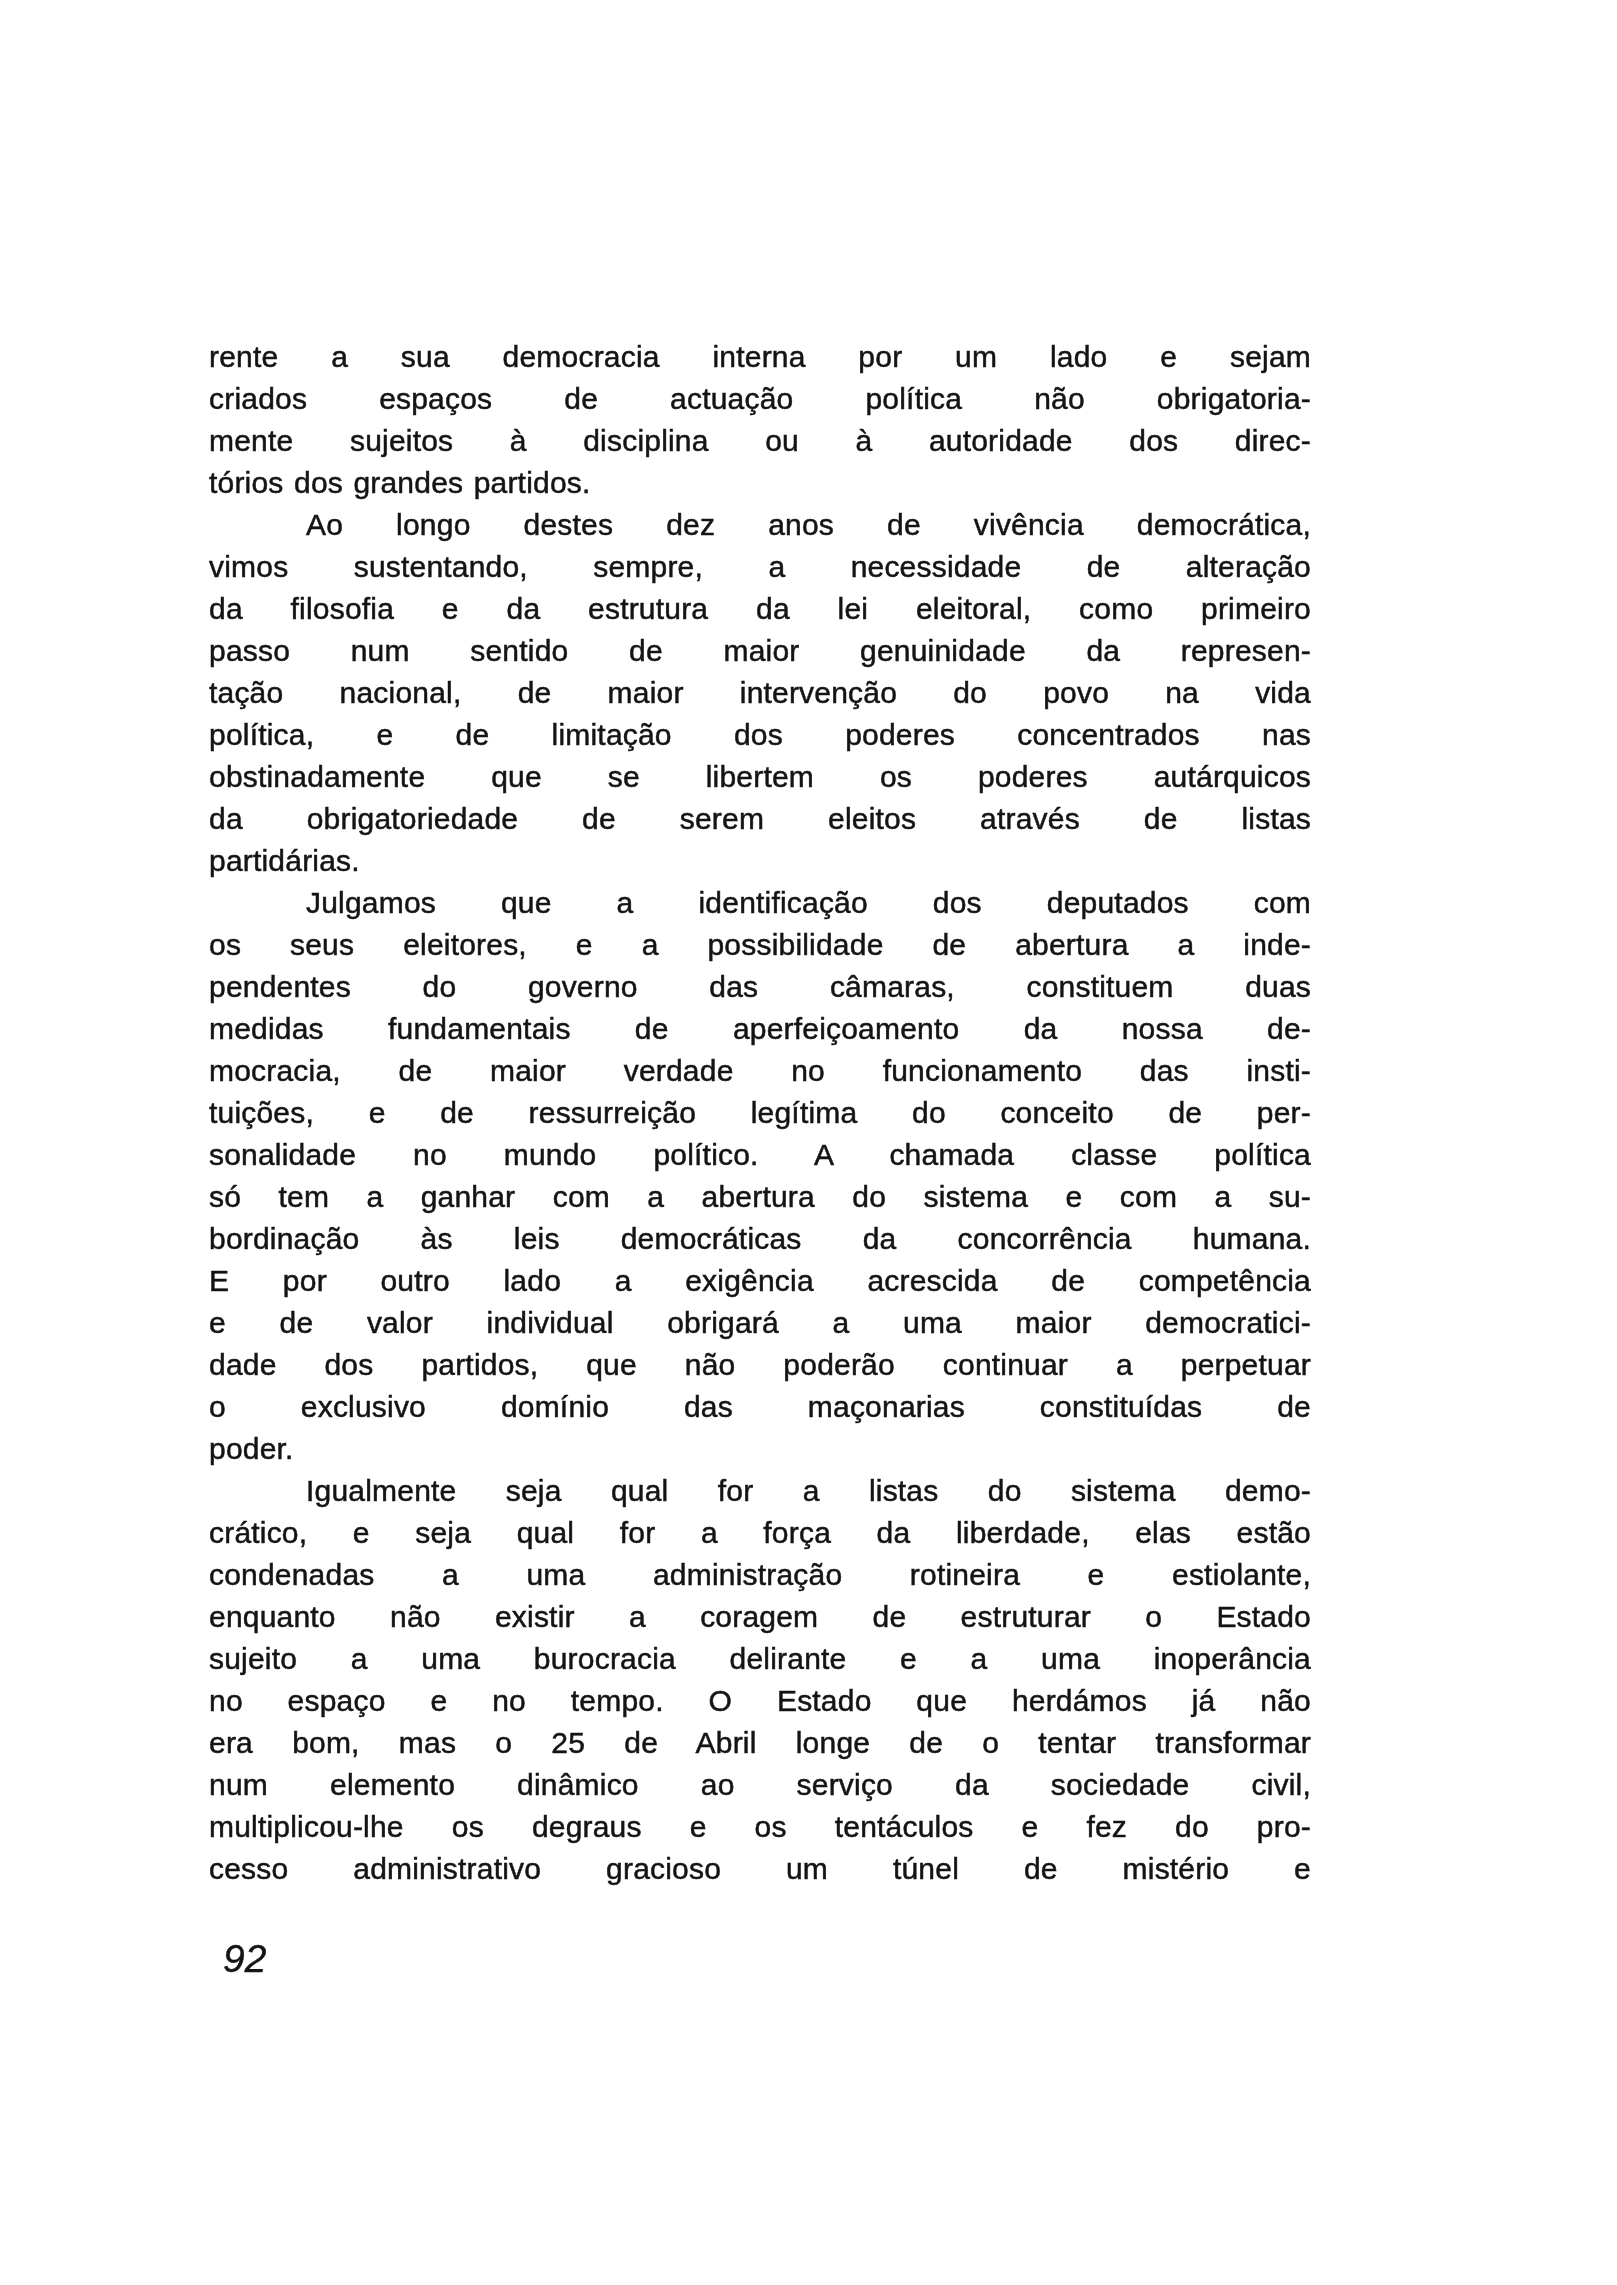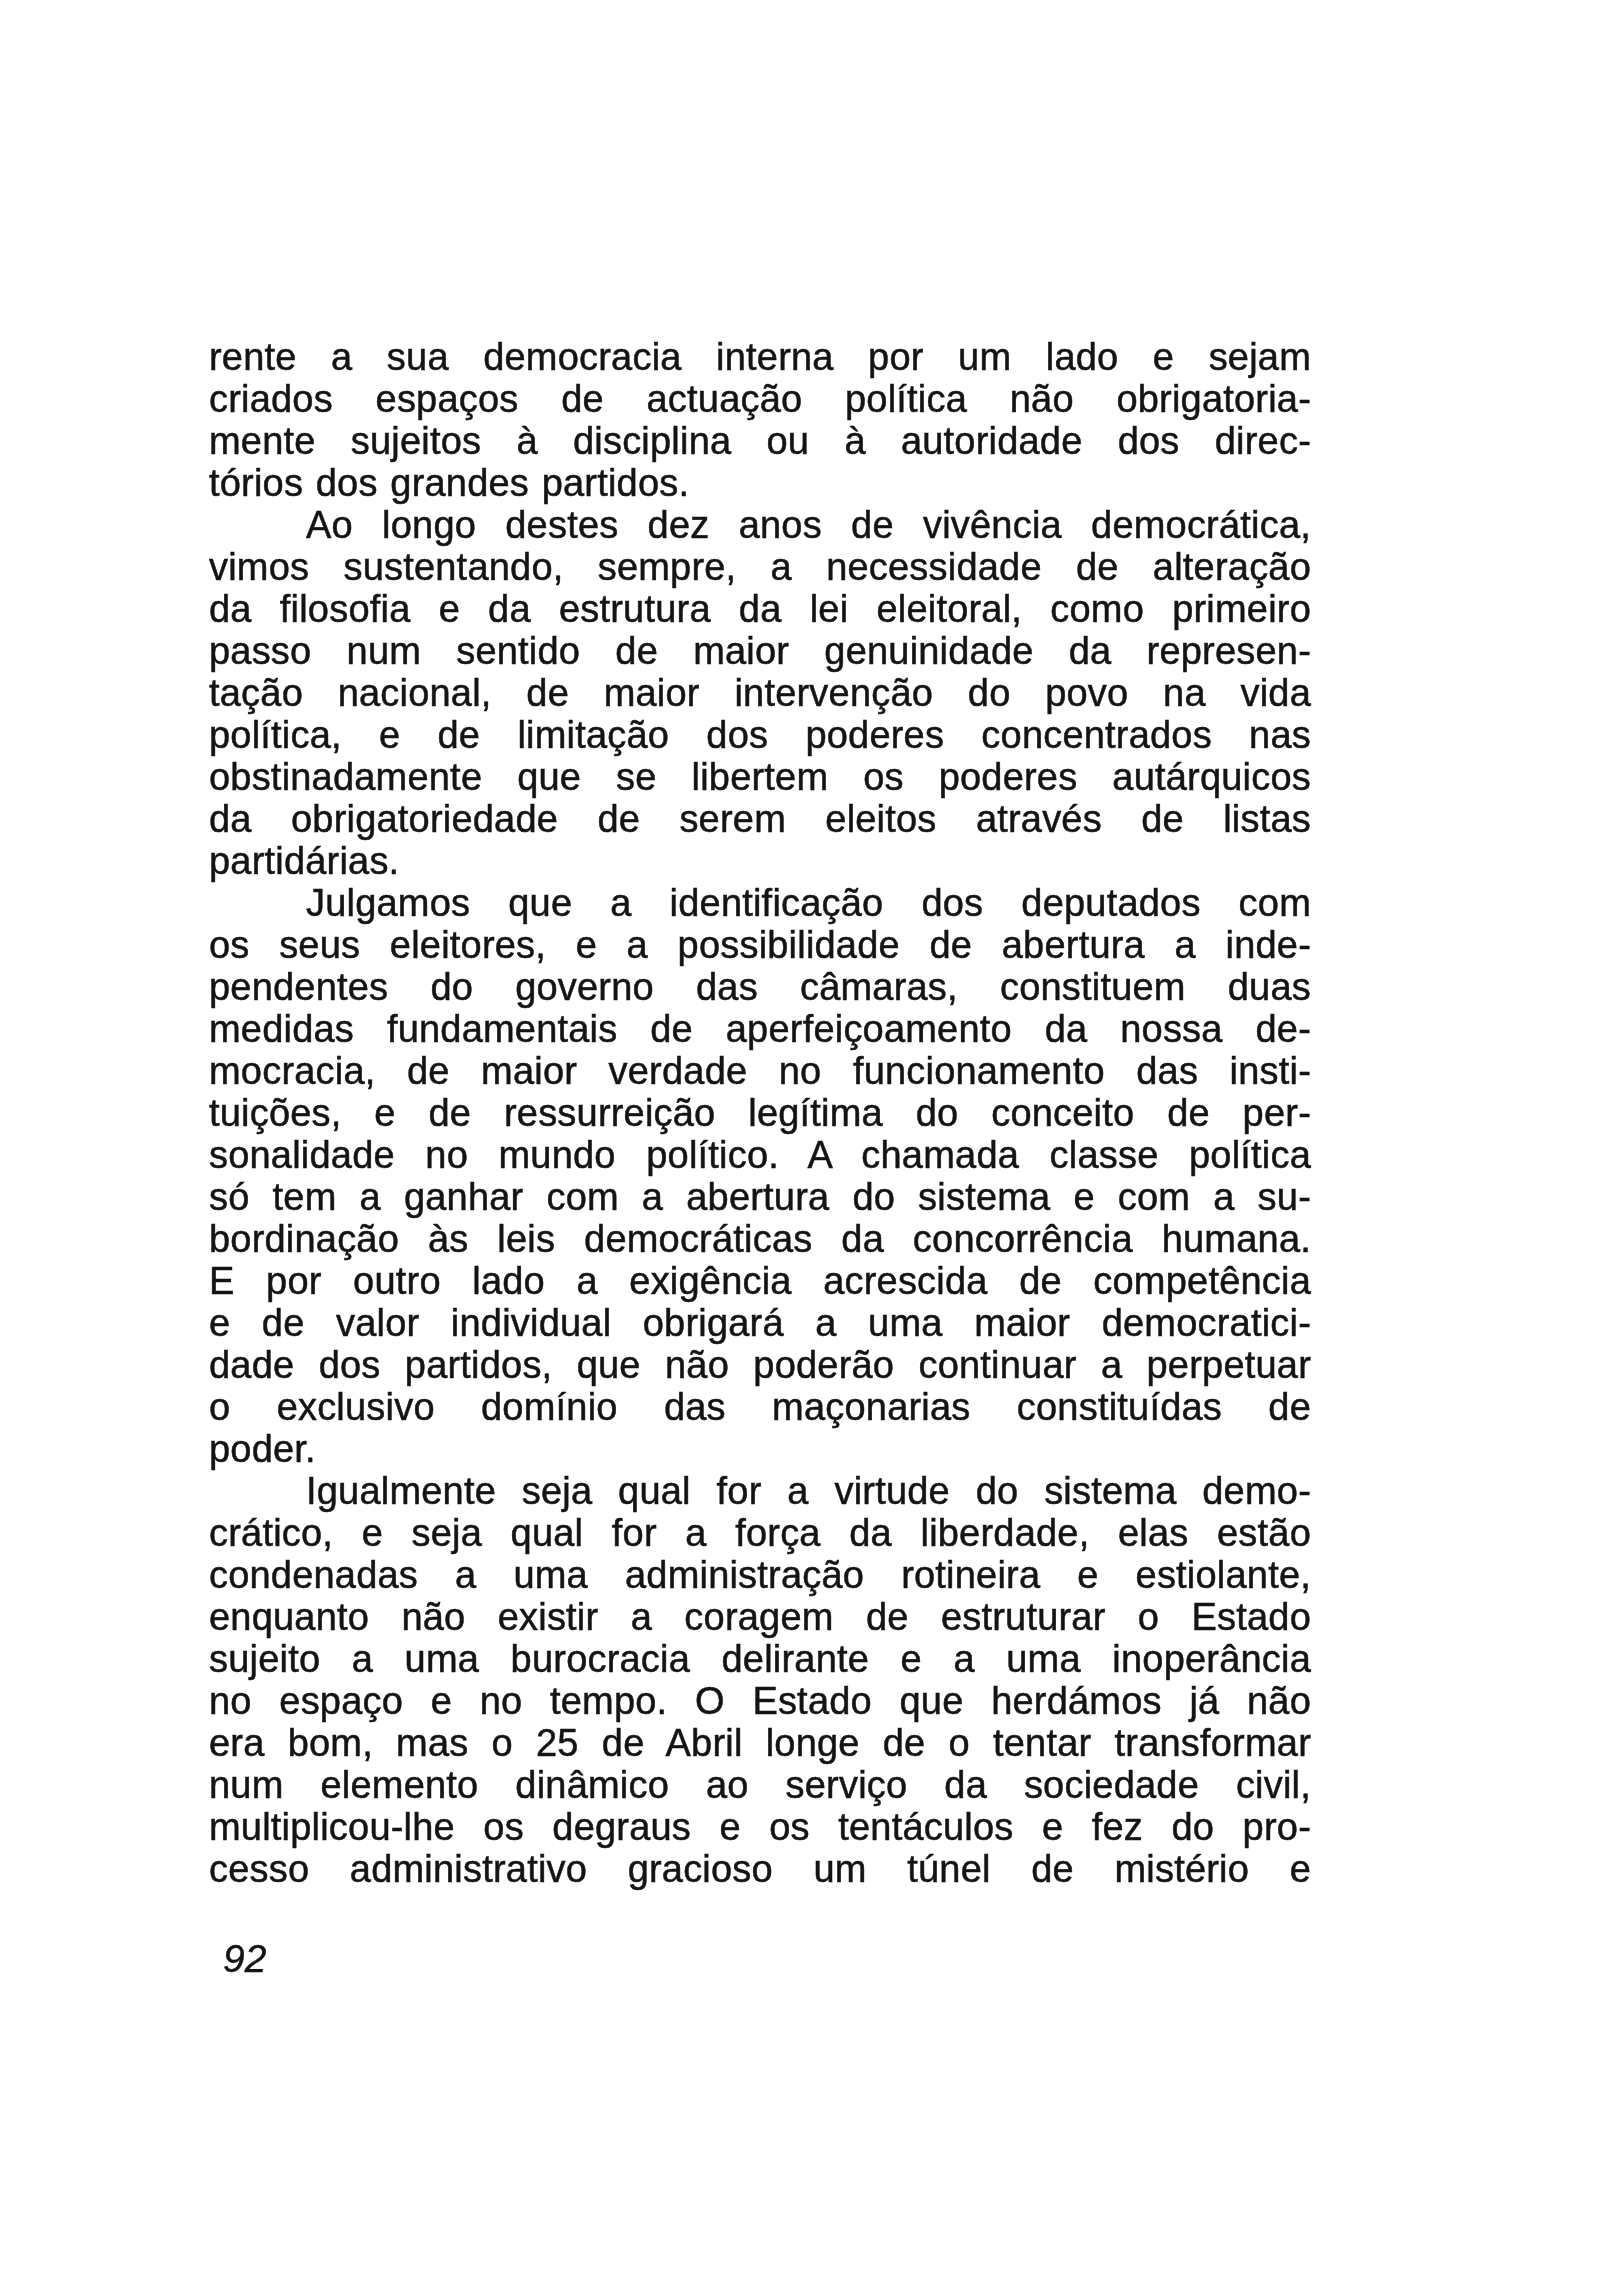--- a/index.html
+++ b/index.html
@@ -24,21 +24,21 @@
     position: absolute;
     left: 209px;
     top: 336px;
     width: 1102px;
   }
   .paragraph {
     margin: 0;
     padding: 0;
   }
   .line {
-    font-size: 38px;
+    font-size: 30px;
     line-height: 42px;
     font-weight: 400;
     letter-spacing: 0.2px;
     word-spacing: 1.9px;
     color: #141414;
     -webkit-text-stroke: 0.5px #141414;
     text-align: justify;
     text-align-last: justify;
     white-space: normal;
   }
@@ -93,21 +93,21 @@
         <div class="line">sonalidade no mundo político. A chamada classe política</div>
         <div class="line">só tem a ganhar com a abertura do sistema e com a su-</div>
         <div class="line">bordinação às leis democráticas da concorrência humana.</div>
         <div class="line">E por outro lado a exigência acrescida de competência</div>
         <div class="line">e de valor individual obrigará a uma maior democratici-</div>
         <div class="line">dade dos partidos, que não poderão continuar a perpetuar</div>
         <div class="line">o exclusivo domínio das maçonarias constituídas de</div>
         <div class="line endline">poder.</div>
       </div>
       <div class="paragraph">
-        <div class="line indent">Igualmente seja qual for a virtude do sistema demo-</div>
+        <div class="line indent">Igualmente seja qual for a listas do sistema demo-</div>
         <div class="line">crático, e seja qual for a força da liberdade, elas estão</div>
         <div class="line">condenadas a uma administração rotineira e estiolante,</div>
         <div class="line">enquanto não existir a coragem de estruturar o Estado</div>
         <div class="line">sujeito a uma burocracia delirante e a uma inoperância</div>
         <div class="line">no espaço e no tempo. O Estado que herdámos já não</div>
         <div class="line">era bom, mas o 25 de Abril longe de o tentar transformar</div>
         <div class="line">num elemento dinâmico ao serviço da sociedade civil,</div>
         <div class="line">multiplicou-lhe os degraus e os tentáculos e fez do pro-</div>
         <div class="line">cesso administrativo gracioso um túnel de mistério e</div>
       </div>

